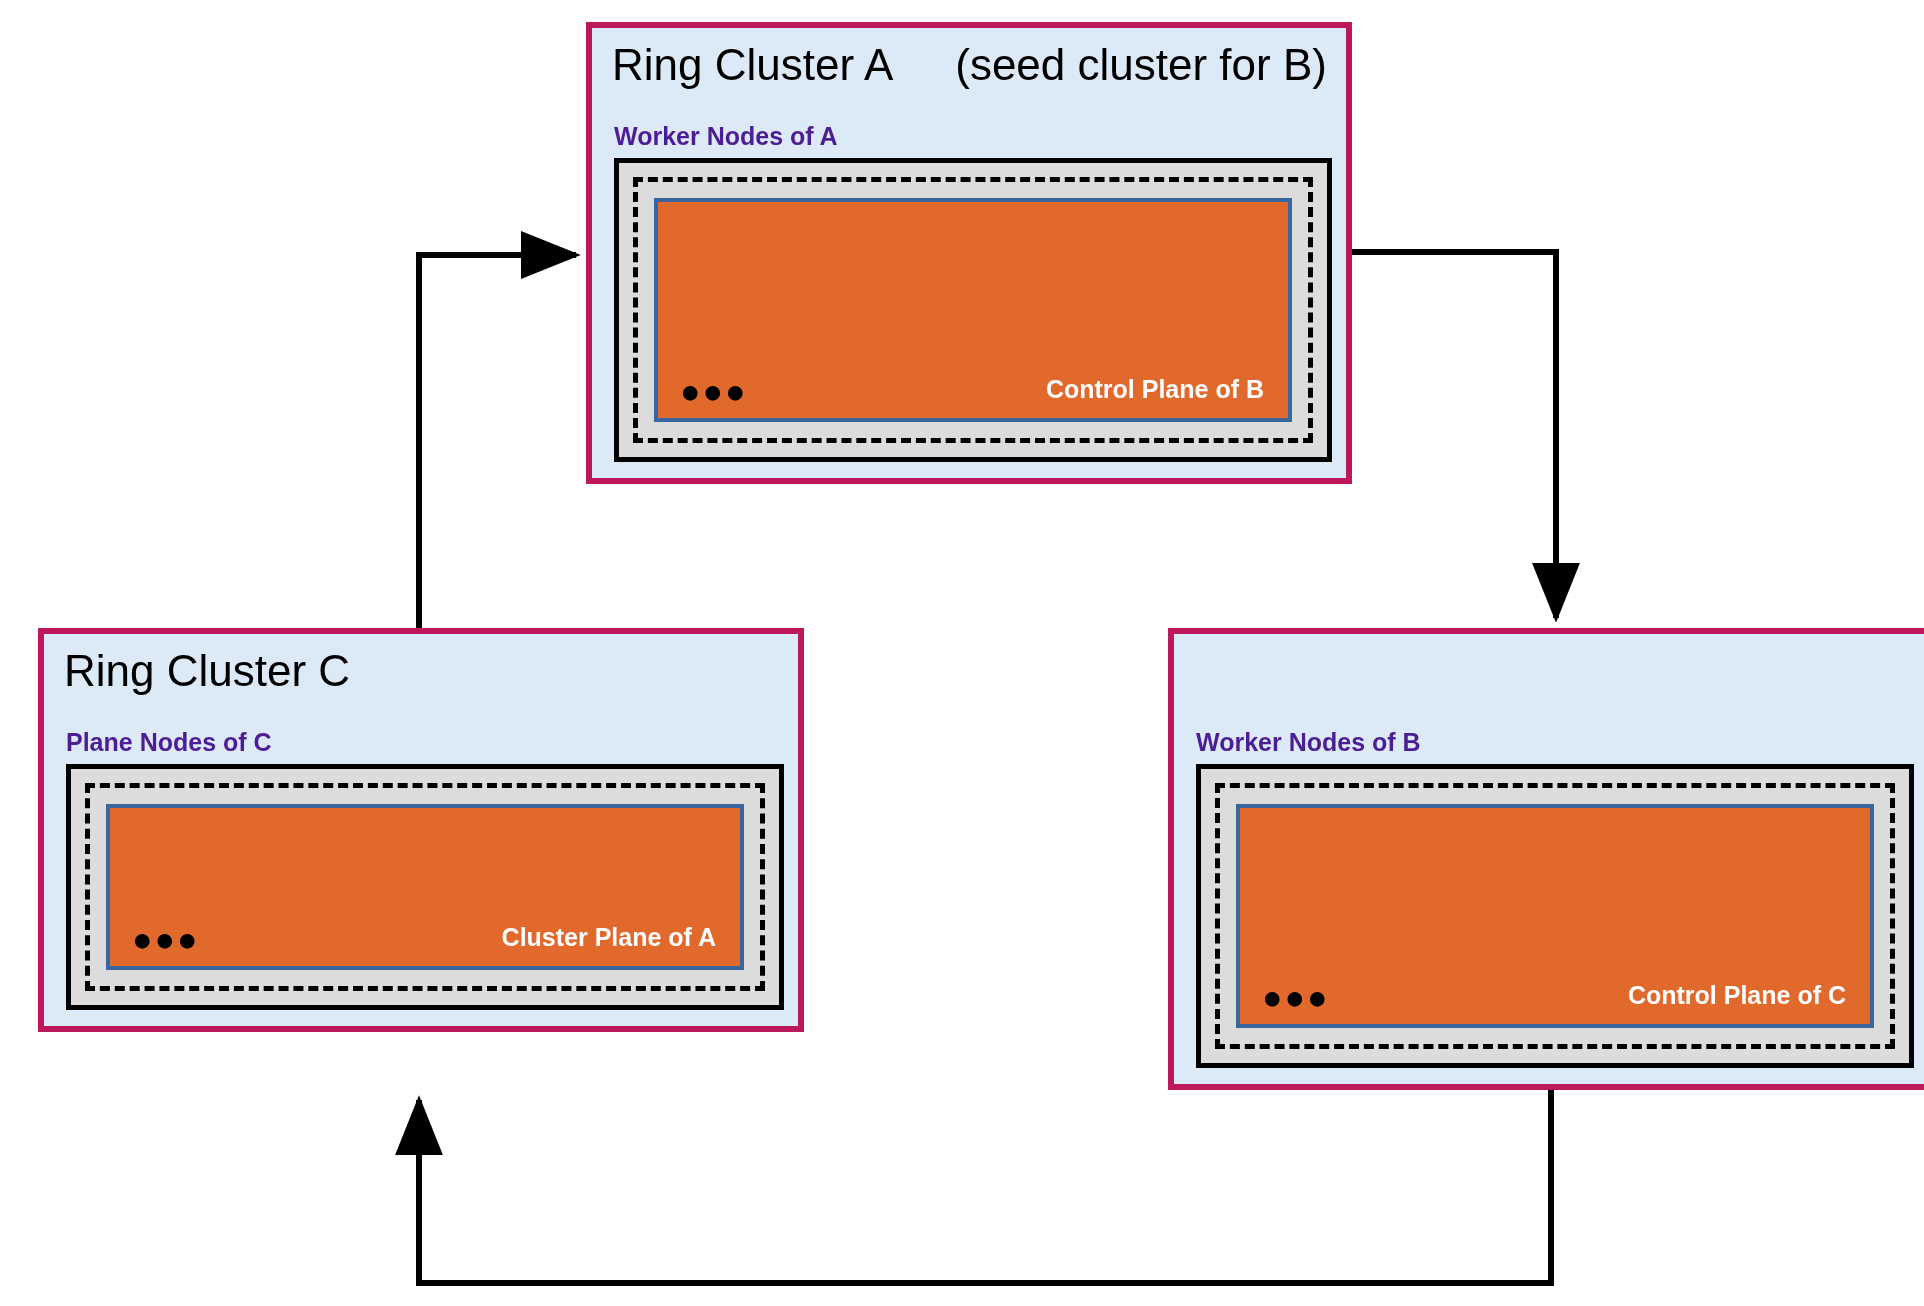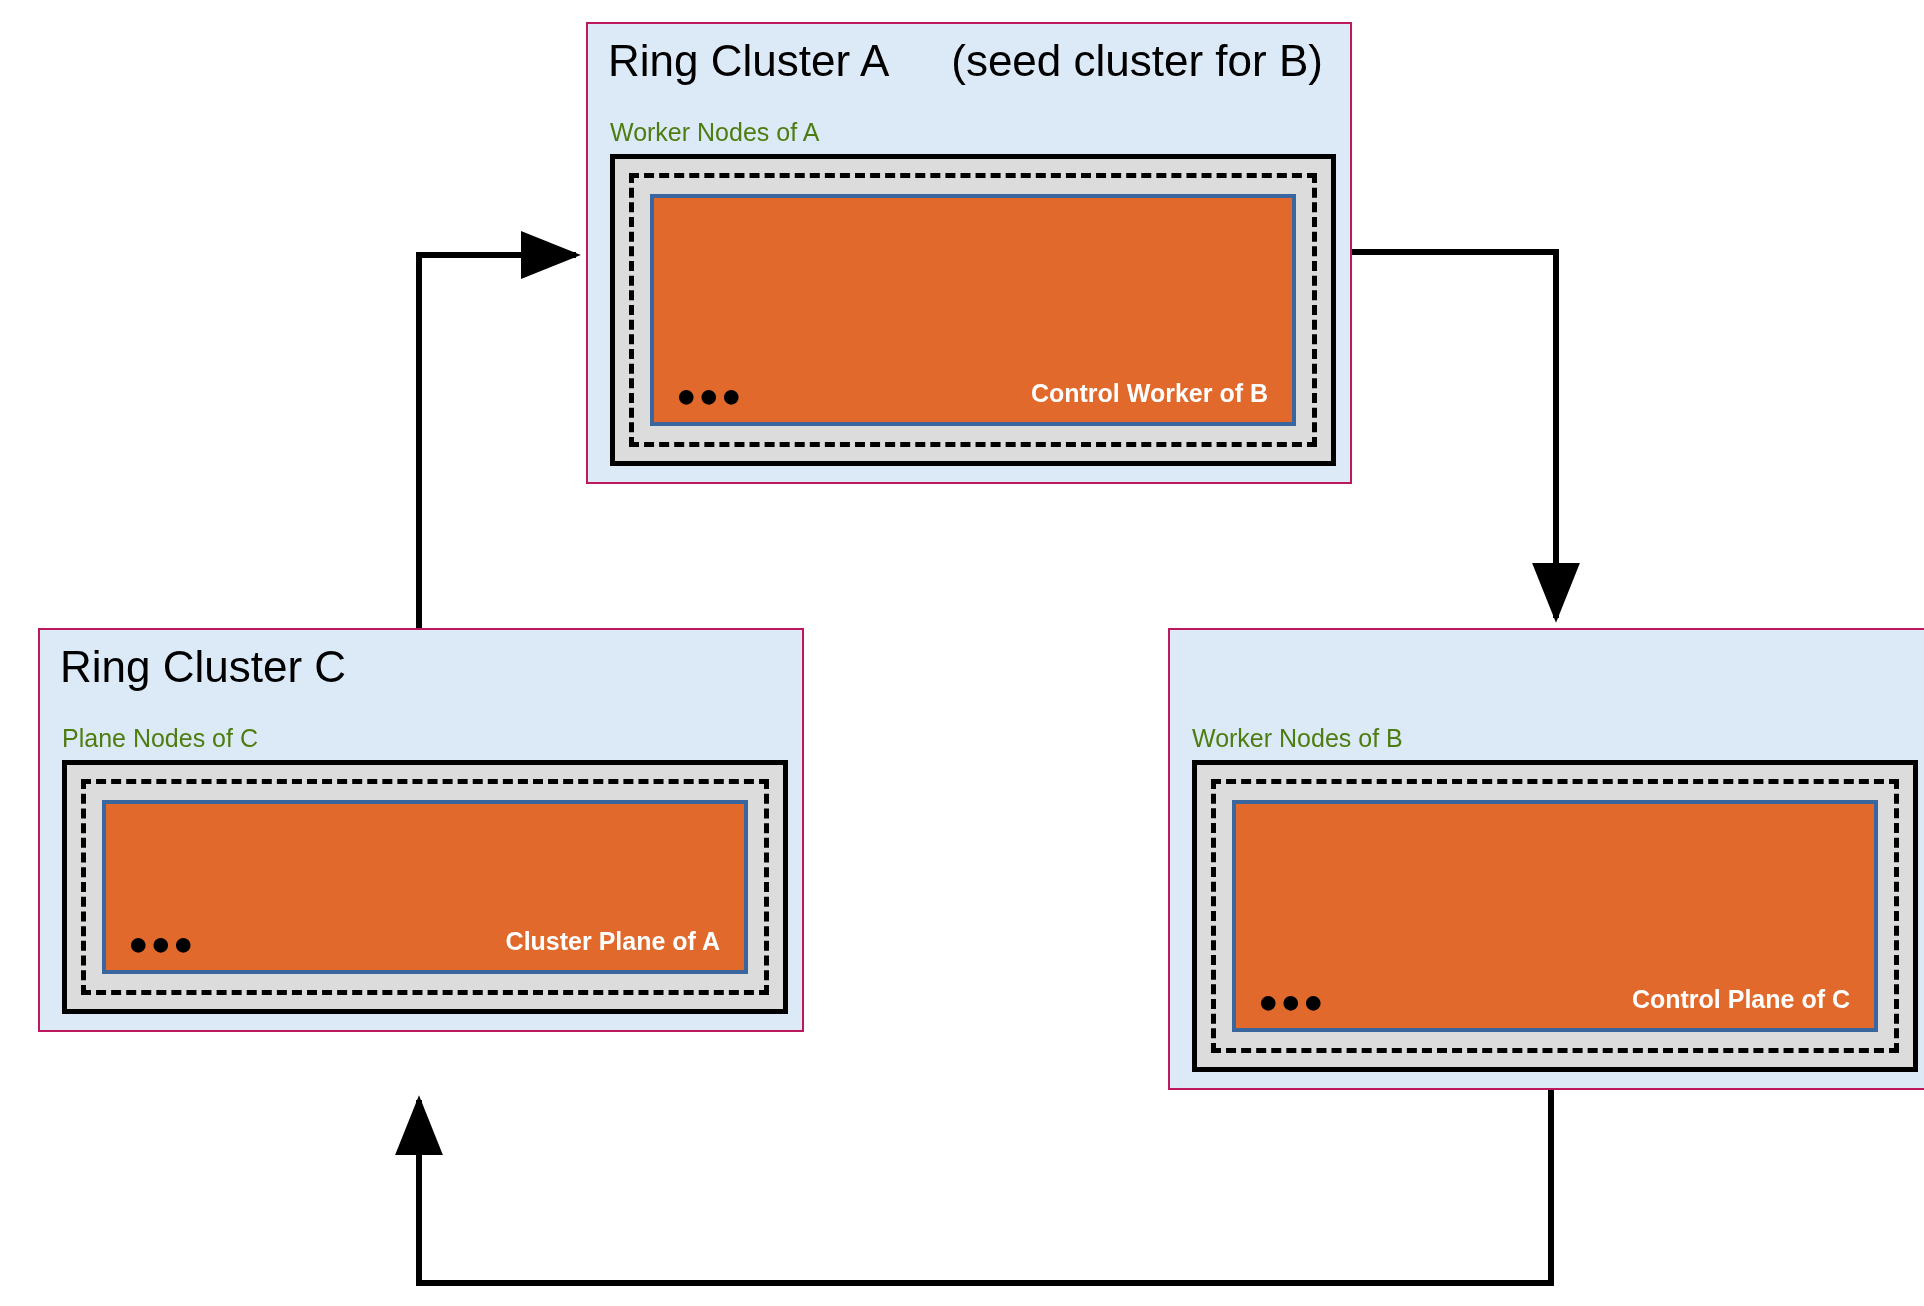--- a/index.html
+++ b/index.html
@@ -25,21 +25,21 @@
     top: 0;
     width: 1924px;
     height: 1306px;
     pointer-events: none;
   }
 
   
   .cluster {
     position: absolute;
     background: #dce9f7;
-    border: 2px solid #be185d;
+    border: 6px solid #be185d;
     box-sizing: border-box;
   }
   #cluster-a {
     left: 586px;  top: 22px;  width: 766px; height: 462px;
   }
   #cluster-c {
     left: 38px;   top: 628px; width: 766px; height: 404px;
   }
   #cluster-b {
     left: 1168px; top: 628px; width: 766px; height: 462px;
@@ -59,23 +59,23 @@
     line-height: 1.12;
   }
   .cluster-title .title-main {
     margin-right: 62px;
   }
 
   .worker-label {
     position: absolute;
     left: 22px;
     top: 94px;
-    color: #4d7c0f;
+    color: #4c1d95;
     font-size: 25px;
-    font-weight: normal;
+    font-weight: bold;
     white-space: nowrap;
   }
 
   
   .worker-frame {
     position: absolute;
     left: 22px;
     top: 130px;
     right: 14px;
     bottom: 16px;
@@ -146,21 +146,21 @@
   <div class="cluster" id="cluster-a">
     <div class="cluster-title">
       <span class="title-main">Ring Cluster A</span>
       <span class="title-note">(seed cluster for B)</span>
     </div>
     <div class="worker-label">Worker Nodes of A</div>
     <div class="worker-frame">
       <div class="dashed-frame">
         <div class="control-plane">
           <span class="cp-dots">●●●</span>
-          <span class="cp-label">Control Worker of B</span>
+          <span class="cp-label">Control Plane of B</span>
         </div>
       </div>
     </div>
   </div>
 
   <div class="cluster" id="cluster-c">
     <div class="cluster-title">
       <span class="title-main">Ring Cluster C</span>
     </div>
     <div class="worker-label">Plane Nodes of C</div>

